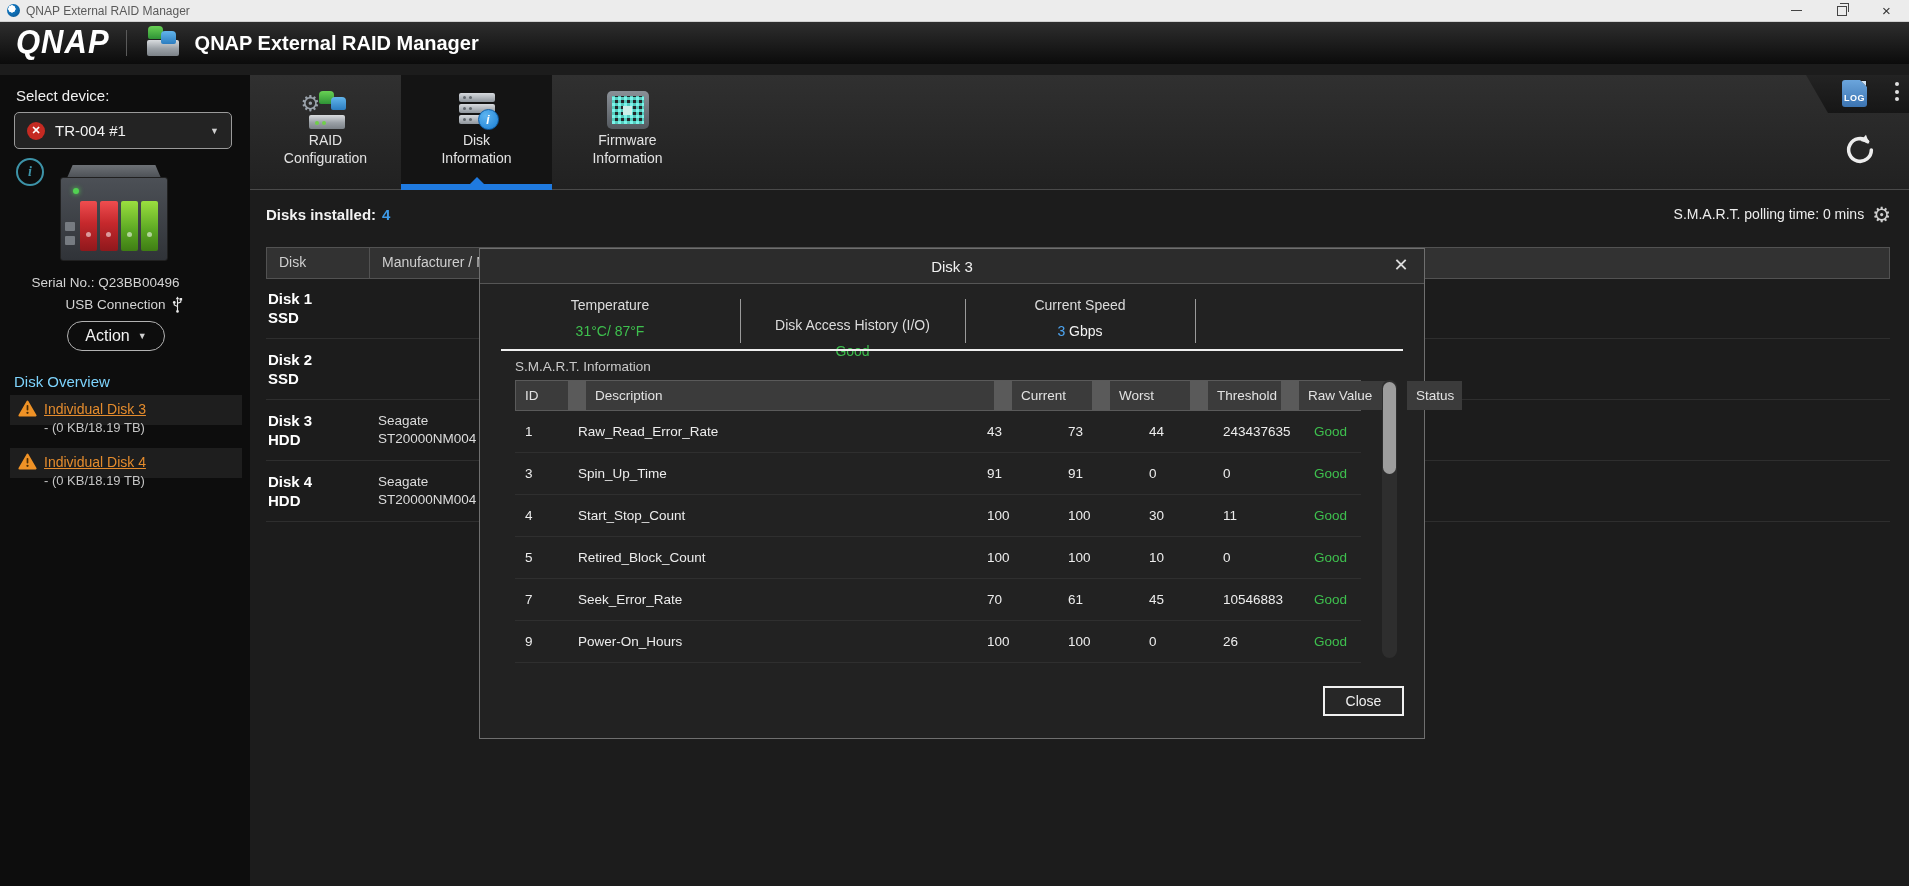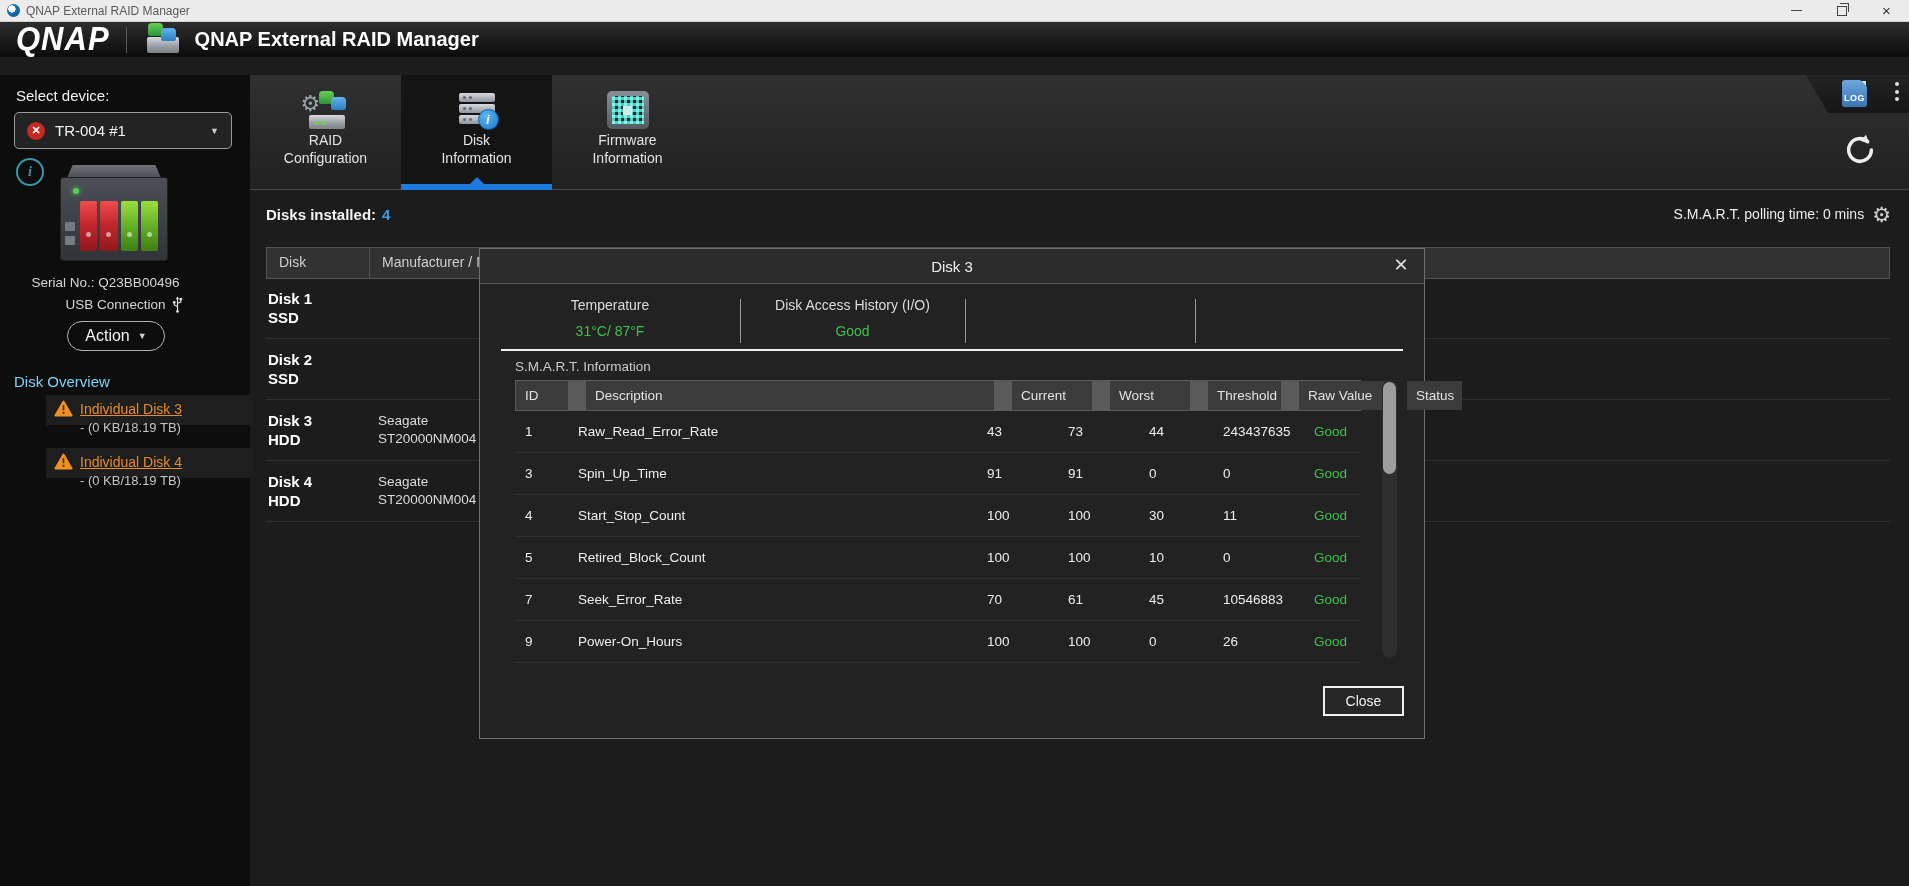--- a/index.html
+++ b/index.html
@@ -13,21 +13,21 @@
                background:radial-gradient(circle at 38% 38%, #ffffff 0 30%, #1174bc 34%, #0a4f86 100%);}
   .win-title{font-size:12px;color:#5a5a5a;}
   .win-controls{margin-left:auto;display:flex;align-items:center;height:100%;}
   .win-btn{width:45px;height:100%;display:flex;align-items:center;justify-content:center;color:#444;}
   .glyph-min{width:11px;height:0;border-top:1px solid #444;}
   .glyph-restore{width:8px;height:8px;border:1px solid #444;position:relative;background:#ececec;}
   .glyph-restore::before{content:'';position:absolute;left:2px;top:-4px;width:8px;height:8px;border:1px solid #444;border-left:none;border-bottom:none;}
   .glyph-close{font-size:15px;line-height:15px;color:#333;}
 
   
-  .appheader{position:absolute;left:0;top:22px;width:100%;height:35px;
+  .appheader{position:absolute;left:0;top:22px;width:100%;height:42px;
              background:linear-gradient(#2e2e2e,#0b0b0b);display:flex;align-items:center;}
   .qnap-logo{font-size:31px;font-weight:900;letter-spacing:1px;color:#fff;margin-left:16px;
              transform:scaleY(1.05);font-style:italic;}
   .hdr-divider{width:1px;height:26px;background:#5a5a5a;margin:0 18px 0 16px;}
   .hdr-drive-icon{position:relative;width:38px;height:34px;margin-right:12px;}
   .hdr-drive-icon .slab{position:absolute;left:2px;top:14px;width:32px;height:16px;border-radius:2px;
       background:linear-gradient(#d9dcdf,#9aa0a6 55%,#7c8288);}
   .hdr-drive-icon .cyl{position:absolute;width:15px;height:13px;border-radius:4px 4px 2px 2px;}
   .hdr-drive-icon .cyl.green{left:3px;top:0;background:linear-gradient(#68d154,#2f9336);}
   .hdr-drive-icon .cyl.blue{left:16px;top:5px;background:linear-gradient(#62b5ec,#2c7dc0);}
@@ -64,21 +64,21 @@
 
   .serial-text{position:absolute;left:0;top:200px;width:211px;text-align:center;font-size:13.5px;color:#d4d4d4;}
   .usb-row{position:absolute;left:0;top:221px;width:250px;display:flex;align-items:center;justify-content:center;
       gap:6px;font-size:13.5px;color:#d4d4d4;}
   .action-btn{position:absolute;left:67px;top:246px;width:98px;height:30px;box-sizing:border-box;
       border:1px solid #b2b2b2;border-radius:15px;background:transparent;display:flex;align-items:center;
       justify-content:center;gap:8px;color:#f2f2f2;font-size:16px;}
   .action-btn .dd-caret{font-size:9px;color:#cfcfcf;}
   .disk-overview-label{position:absolute;left:14px;top:298px;font-size:15px;color:#7dd3fc;}
   .overview-item{position:absolute;left:10px;width:232px;height:30px;background:#1e1e1e;box-sizing:border-box;
-      padding:5px 0 0 8px;margin-left:36px;}
+      padding:5px 0 0 8px;}
   .overview-item.item1{top:320px;} .overview-item.item2{top:373px;}
   .ov-row1{display:flex;align-items:center;gap:7px;}
   .ov-link{font-size:14px;color:#e58c2d;text-decoration:underline;}
   .ov-detail{margin:3px 0 0 26px;font-size:13px;color:#c4c4c4;}
 
   
   .main{position:absolute;left:250px;top:75px;right:0;bottom:0;background:#1c1c1c;}
   .tabstrip{position:absolute;left:0;top:0;right:0;height:115px;
       background:linear-gradient(#303030,#212121);border-bottom:1px solid #4a4a4a;box-sizing:border-box;}
   .tab{position:absolute;top:0;width:151px;height:115px;display:flex;flex-direction:column;
@@ -152,21 +152,21 @@
   
   .dialog{position:absolute;left:479px;top:248px;width:946px;height:491px;background:#222222;
       border:1px solid #6f6f6f;box-sizing:border-box;z-index:10;}
   .dlg-titlebar{position:absolute;left:0;top:0;right:0;height:34px;background:#2c2c2c;
       border-bottom:1px solid #565656;display:flex;align-items:center;justify-content:center;}
   .dlg-title{font-size:15px;color:#f0f0f0;}
   .dlg-close{position:absolute;right:12px;top:5px;font-size:18px;color:#dcdcdc;width:22px;height:22px;
       display:flex;align-items:center;justify-content:center;background:transparent;border:none;}
   .dlg-stats{position:absolute;left:0;top:34px;right:0;height:66px;display:flex;}
   .stat-col{box-sizing:border-box;display:flex;flex-direction:column;align-items:center;padding-top:14px;gap:10px;}
-  .stat-col.c0{width:260px;} .stat-col.c1{width:225px;} .stat-col.c2{width:230px;} .stat-col.c3{width:231px;}
+  .stat-col.c0{width:260px;} .stat-col.c1{width:225px;margin-top:20px;} .stat-col.c2{width:230px;} .stat-col.c3{width:231px;}
   .stat-label{font-size:14px;color:#dcdcdc;}
   .stat-value{font-size:14px;color:#f2f2f2;}
   .stat-value.green{color:#3ec04e;}
   .stat-num-blue{color:#4da4ef;}
   .stat-div{position:absolute;top:16px;width:1px;height:44px;background:#9a9a9a;}
   .sd0{left:260px;} .sd1{left:485px;} .sd2{left:715px;}
   .dlg-hr{position:absolute;left:21px;right:21px;top:100px;height:2px;background:#f0f0f0;}
   .smart-info-label{position:absolute;left:35px;top:110px;font-size:13.5px;color:#c9c9c9;}
 
   .smart-table{position:absolute;left:35px;top:131px;width:846px;}
@@ -411,20 +411,24 @@
 
     <div class="dlg-stats">
       <div class="stat-col c0">
         <span class="stat-label">Temperature</span>
         <span class="stat-value green">31°C/ 87°F</span>
       </div>
       <div class="stat-col c1">
         <span class="stat-label">Disk Access History (I/O)</span>
         <span class="stat-value green">Good</span>
       </div>
+      <div class="stat-col c2">
+        <span class="stat-label">Current Speed</span>
+        <span class="stat-value"><span class="stat-num-blue">3</span> <span>Gbps</span></span>
+      </div>
       <div class="stat-div sd0"></div>
       <div class="stat-div sd1"></div>
       <div class="stat-div sd2"></div>
     </div>
 
     <div class="dlg-hr"></div>
     <div class="smart-info-label">S.M.A.R.T. Information</div>
 
     <div class="smart-table">
       <div class="sgrid shead">

